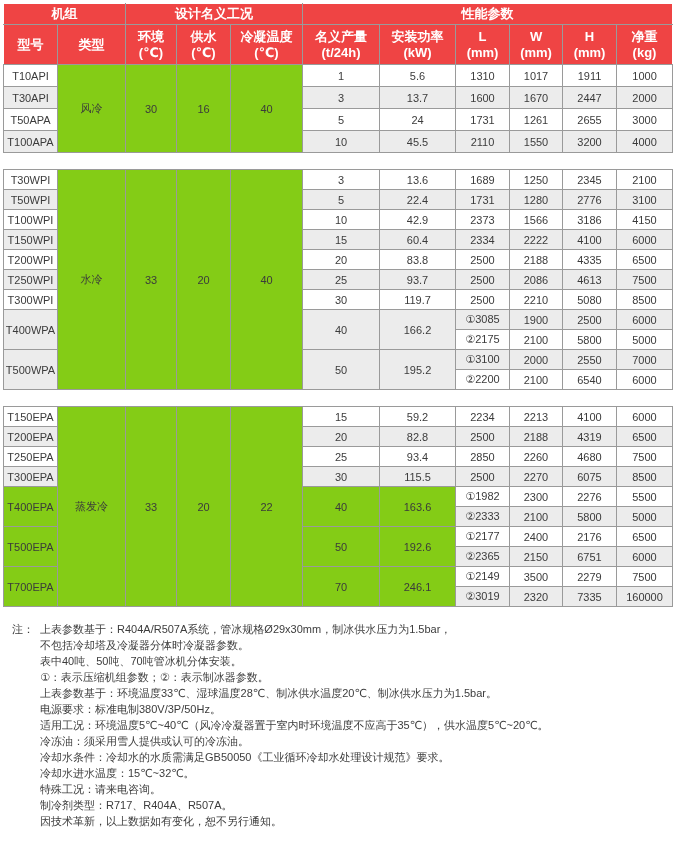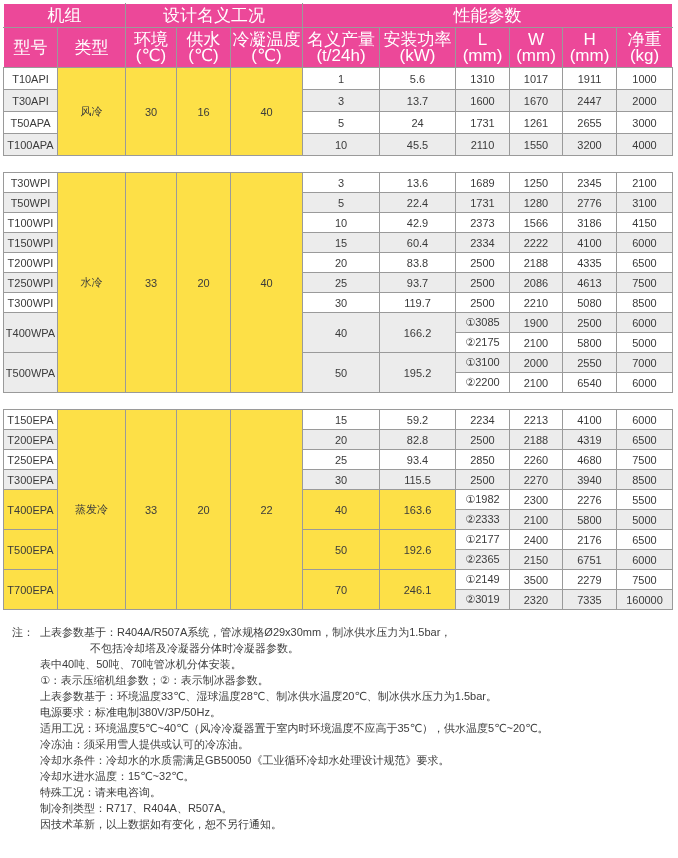--- a/index.html
+++ b/index.html
@@ -8,38 +8,38 @@
     width:678px;height:858px;overflow:hidden;
     font-family:"Liberation Sans","DejaVu Sans",sans-serif;
     color:#3b3b3b;
   }
   .page{padding:3px 0 0 3px}
   table.spec{border-collapse:collapse;table-layout:fixed;width:669px}
   .spec th,.spec td{
     border:1px solid #9a9a9a;text-align:center;vertical-align:middle;
     overflow:hidden;white-space:nowrap;
   }
-  .spec th{background:#ec4899;color:#ffffff;font-weight:normal;font-size:17px}
+  .spec th{background:#ef4444;color:#ffffff;font-weight:bold;font-size:13px}
   th.grp{height:21px}
   th.colh{height:40px;padding:2px 0;line-height:14px}
   .colh .cu{margin-top:2px}
   .spec td{font-size:11px;height:22px;background:#ffffff;color:#3b3b3b}
   #t1 td,#t2 td{height:20px}
   .spec tr.alt td{background:#ececec}
-  .spec td.merged{background:#fde047}
+  .spec td.merged{background:#84cc16}
   #t1,#t2{margin-top:16px}
   thead tr:first-child th{border-top-color:transparent}
   thead th:first-child{border-left-color:transparent}
   thead th:last-child{border-right-color:transparent}
   .notes{
     position:relative;margin:14px 0 0 9px;padding-left:28px;
     font-size:11px;line-height:16px;color:#3c3c3c;
   }
   .note-label{position:absolute;left:0;top:0}
-  .note-line.ind{margin-left:50px}
+  .note-line.ind{}
 </style>
 </head>
 <body>
 
 <div class="page">
   <table class="spec" id="t0">
       <colgroup>
         <col style="width: 54px;">
         <col style="width: 68px;">
         <col style="width: 51px;">
@@ -305,21 +305,21 @@
           <td>2260</td>
           <td>4680</td>
           <td>7500</td>
         </tr>
         <tr class="alt">
           <td rowspan="1">T300EPA</td>
           <td rowspan="1">30</td>
           <td rowspan="1">115.5</td>
           <td>2500</td>
           <td>2270</td>
-          <td>3940</td>
+          <td>6075</td>
           <td>8500</td>
         </tr>
         <tr>
           <td class="merged" rowspan="2">T400EPA</td>
           <td class="merged" rowspan="2">40</td>
           <td class="merged" rowspan="2">163.6</td>
           <td>①1982</td>
           <td>2300</td>
           <td>2276</td>
           <td>5500</td>

